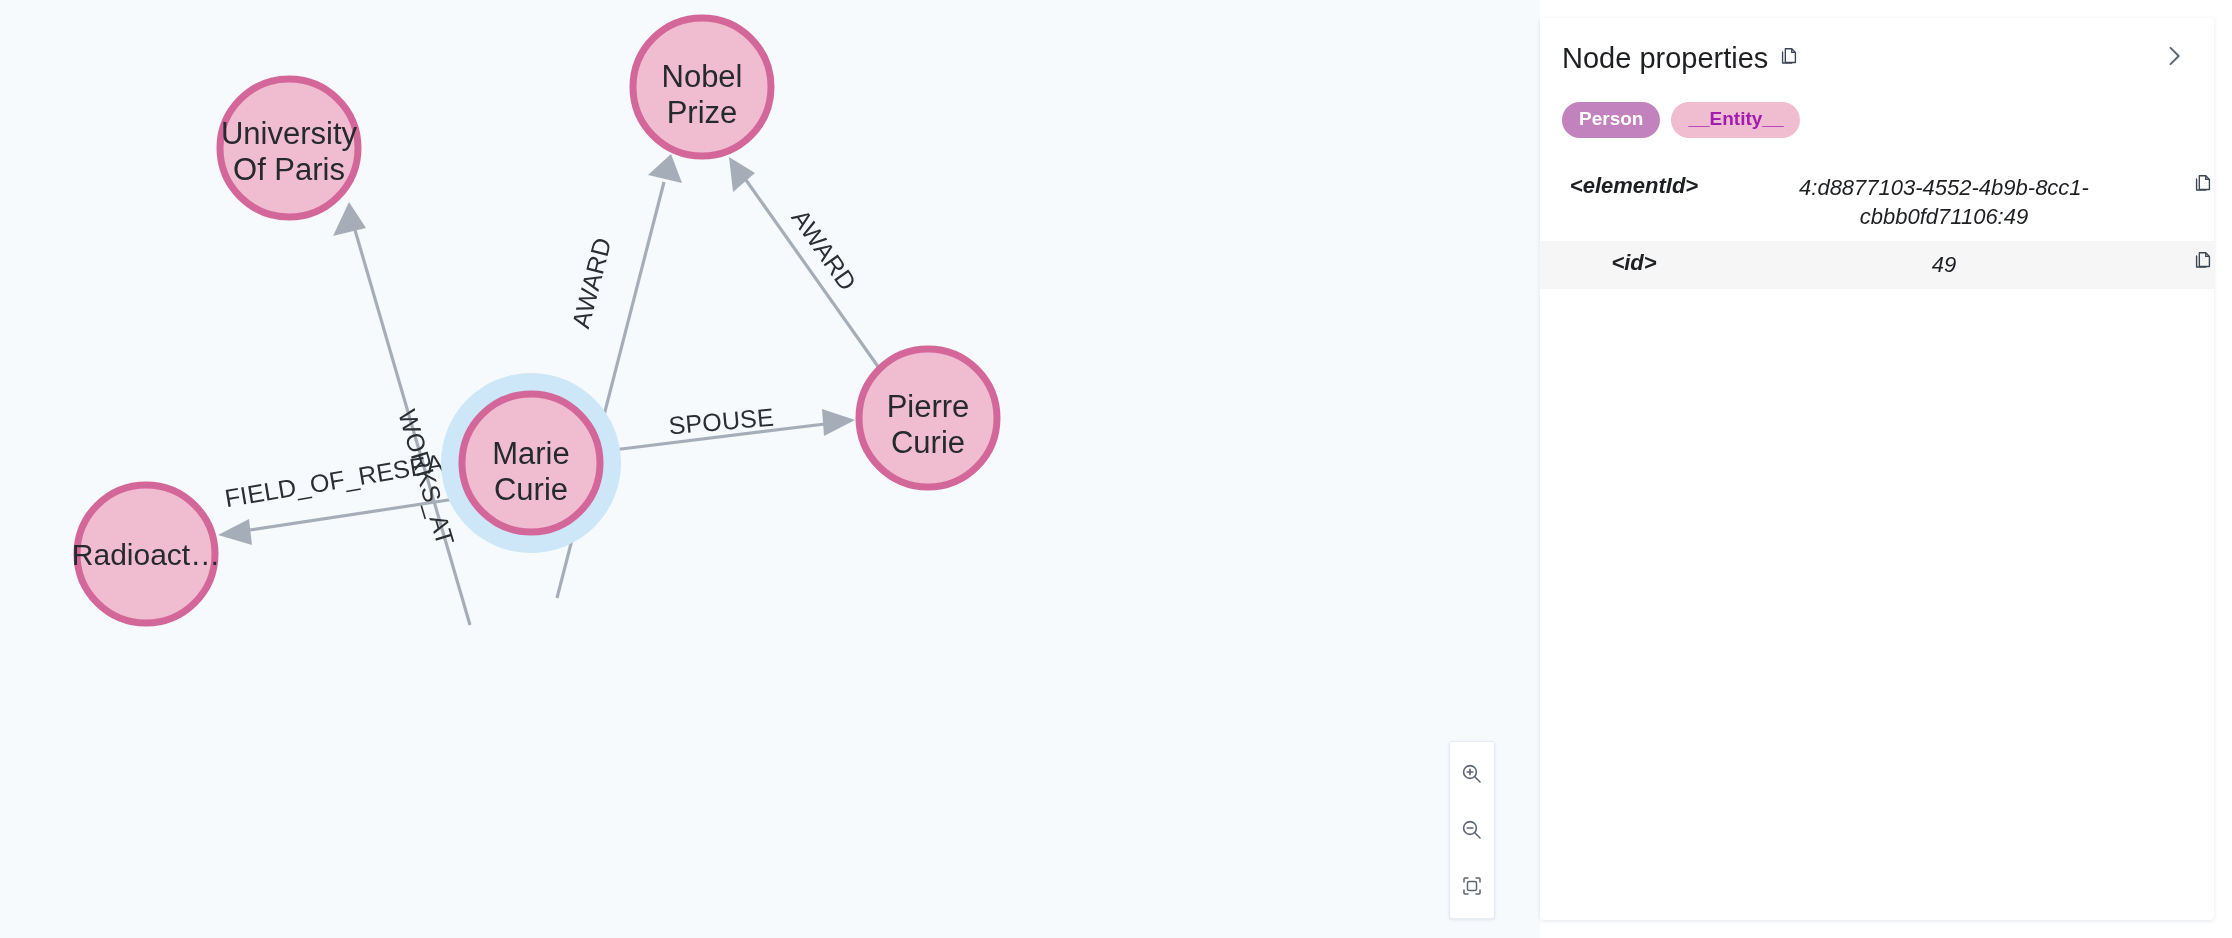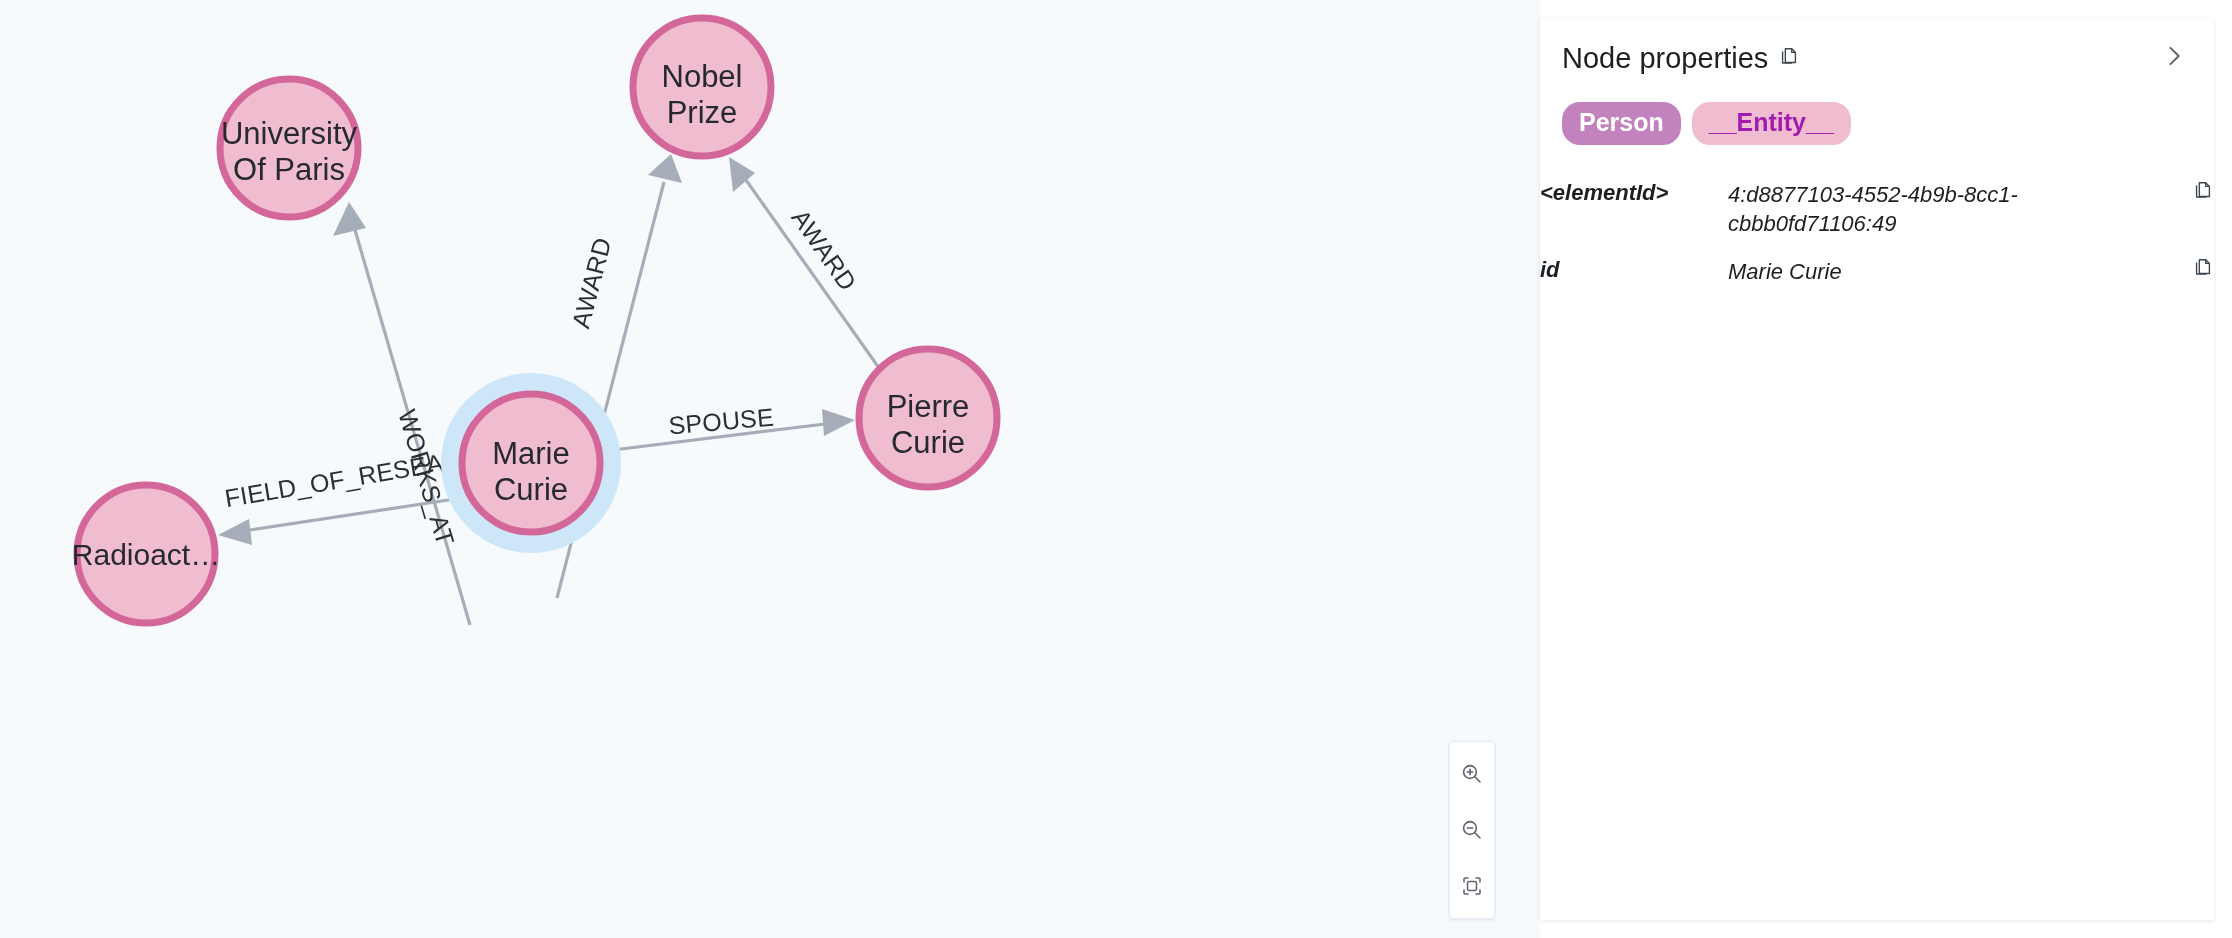--- a/index.html
+++ b/index.html
@@ -102,20 +102,21 @@
     position: absolute;
     left: 1540px;
     top: 18px;
     width: 674px;
     height: 902px;
     background: #ffffff;
     border-radius: 4px;
     box-shadow: 0 1px 4px rgba(40,60,90,0.13);
     box-sizing: border-box;
     overflow: hidden;
+    text-align: center;
   }
   #panel-header {
     display: flex;
     align-items: flex-start;
     padding: 26px 22px 0 22px;
   }
   #panel-title {
     font-size: 29px;
     color: #1d1f22;
     font-weight: 400;
@@ -139,21 +140,21 @@
 
   #label-chips {
     display: flex;
     gap: 11px;
     padding: 28px 22px 0 22px;
     flex-wrap: wrap;
   }
   .chip {
     border-radius: 18px;
     padding: 7px 17px 8px 17px;
-    font-size: 25px;
+    font-size: 19px;
     font-weight: bold;
     line-height: 1.1;
     white-space: nowrap;
   }
   .chip-person {
     background: #c182bd;
     color: #ffffff;
   }
   .chip-entity {
     background: #f0bdd0;
@@ -329,23 +330,23 @@
         <td class="prop-copy">
           <span class="copy-btn">
             <svg width="22" height="22" viewBox="0 0 24 24" fill="none" stroke="#3c4652" stroke-width="1.5" stroke-linejoin="round">
               <path d="M8 3 h7 l4 4 v11 h-11 z"></path>
               <path d="M15 3 v4 h4"></path>
               <path d="M5.5 6.5 H5 v12 h10 v-0.5"></path>
             </svg>
           </span>
         </td>
       </tr>
-      <tr>
-        <td class="prop-key">id</td>
-        <td class="prop-value">Marie Curie</td>
+      <tr class="row-alt">
+        <td class="prop-key">&lt;id&gt;</td>
+        <td class="prop-value">49</td>
         <td class="prop-copy">
           <span class="copy-btn">
             <svg width="22" height="22" viewBox="0 0 24 24" fill="none" stroke="#3c4652" stroke-width="1.5" stroke-linejoin="round">
               <path d="M8 3 h7 l4 4 v11 h-11 z"></path>
               <path d="M15 3 v4 h4"></path>
               <path d="M5.5 6.5 H5 v12 h10 v-0.5"></path>
             </svg>
           </span>
         </td>
       </tr>

